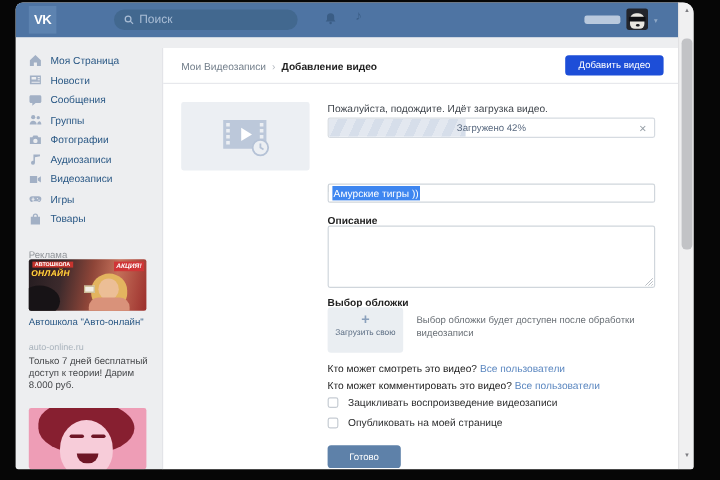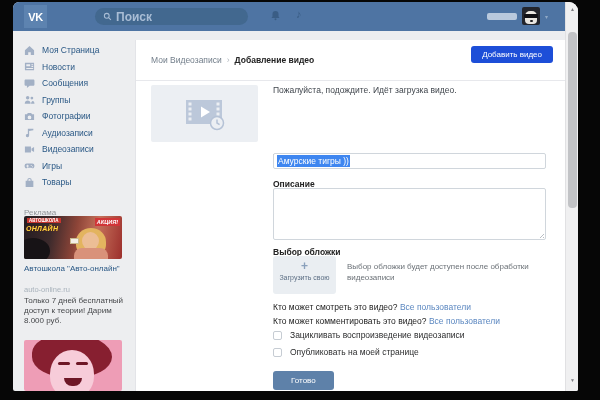--- a/index.html
+++ b/index.html
@@ -4,21 +4,21 @@
 <style>
   * { margin:0; padding:0; box-sizing:border-box; }
   html,body { width:600px; height:400px; }
   body { background:#060606; position:relative; font-family:"Liberation Sans", sans-serif; overflow:hidden; }
   .window { position:absolute; left:13px; top:2px; width:565px; height:389px; background:#edeef0; border-radius:6px 9px 2px 2px; overflow:hidden; }
 
   
   .topbar { position:absolute; left:0; top:0; right:13px; height:29px; background:#4e74a3; }
   .logo { position:absolute; left:11px; top:3px; width:23px; height:23px; background:#5d83b0; border-radius:0; color:#fff; font-weight:bold; font-size:11px; display:flex; align-items:center; justify-content:center; letter-spacing:-0.5px; }
   .search { position:absolute; left:82px; top:6px; width:153px; height:17px; background:#42688f; border-radius:9px; display:flex; align-items:center; padding-left:8px; gap:4px; }
-  .search .ph { color:#a9bdd5; font-size:12px;font-weight:bold; }
+  .search .ph { color:#a9bdd5; font-size:10px; }
   .tb-icon { position:absolute; top:8px; color:#3a5d85; font-size:11px; line-height:11px; }
   .blurname { position:absolute; left:474px; top:11px; width:30px; height:7px; background:#b9c9dd; border-radius:2px; }
   .avatar { position:absolute; left:509px; top:5px; width:18px; height:18px; border-radius:2px; background:#23252c; overflow:hidden; }
   .avatar .face { position:absolute; left:3px; top:4px; width:12px; height:13px; background:#e9e6e0; border-radius:5px 5px 4px 4px; }
   .avatar .shades { position:absolute; left:2px; top:7px; width:14px; height:4px; background:#101014; border-radius:1px; }
   .avatar .nose { position:absolute; left:8px; top:13px; width:3px; height:2px; background:#202024; border-radius:1px; }
   .caret { position:absolute; left:532px; top:11px; color:#8fa9c7; font-size:6px; }
 
   
   .scrollbar { position:absolute; right:0; top:0; width:13px; height:100%; background:#f0f0f1; border-left:1px solid #e1e1e3; }
@@ -45,21 +45,21 @@
   .ad-text { position:absolute; left:11px; top:294px; width:100px; color:#46484b; font-size:8px; line-height:10px; }
   .ad-photo { position:absolute; left:11px; top:338px; width:98px; height:51px; background:#ee9db6; border-radius:2px; overflow:hidden; }
   .ad-photo .hair { position:absolute; left:8px; top:-6px; width:80px; height:44px; background:#871f30; border-radius:45% 55% 50% 50%; }
   .ad-photo .face2 { position:absolute; left:26px; top:10px; width:44px; height:48px; background:#f7ccd9; border-radius:50% 50% 45% 45%; }
   .ad-photo .brow { position:absolute; left:34px; top:22px; width:12px; height:3px; background:#6e1626; border-radius:2px; }
   .ad-photo .brow2 { position:absolute; left:52px; top:22px; width:12px; height:3px; background:#6e1626; border-radius:2px; }
   .ad-photo .smile { position:absolute; left:40px; top:38px; width:18px; height:8px; background:#6e1626; border-radius:0 0 9px 9px; }
 
   
   .main { position:absolute; left:122px; top:38px; right:13px; bottom:0; background:#fff; border-left:1px solid #e3e4e8; }
-  .crumbrow { position:relative; height:41px; border-bottom:1px solid #e7e8ec; display:flex; align-items:center; padding-left:15px; gap:5px; }
+  .crumbrow { position:relative; height:30px; border-bottom:1px solid #e7e8ec; display:flex; align-items:center; padding-left:15px; gap:5px; }
   .crumb-parent { color:#727e8a; font-size:8.5px; cursor:pointer; }
   .crumb-sep { color:#b2b8bf; font-size:8.5px; }
   .crumb-current { color:#222; font-size:8.5px; font-weight:bold; }
   .add-btn { position:absolute; right:12px; top:6px; background:#1d4ed8; color:#fff; font-size:8px; padding:4px 11px; border-radius:3px; border:none; cursor:pointer; font-family:inherit; }
 
   .thumb { position:absolute; left:15px; top:45px; width:107px; height:57px; background:#eceff3; border-radius:2px; display:flex; align-items:center; justify-content:center; }
   .status-text { top:45px; color:#40464d; font-size:8.5px; position:absolute; left:137px; }
   .progress { position:absolute; left:137px; top:58px; width:273px; height:17px; border:1px solid #d6dbe1; background:#fff; border-radius:2px; overflow:hidden; }
   .progress .fill { position:absolute; left:0; top:0; bottom:0; background:repeating-linear-gradient(115deg,#e3e8f0 0 7px,#d6deea 7px 14px); }
   .progress .plabel { position:absolute; left:0; right:0; top:0; bottom:0; display:flex; align-items:center; justify-content:center; color:#5a6a80; font-size:8px; }
@@ -227,20 +227,25 @@
     <div class="thumb">
       <svg width="46" height="34" viewBox="0 0 46 34">
         <path fill-rule="evenodd" d="M4 3h36v24H4zM6.5 5.5h3v3h-3zm0 5h3v3h-3zm0 5h3v3h-3zm0 5h3v3h-3zm28-15h3v3h-3zm0 5h3v3h-3zm0 5h3v3h-3zm0 5h3v3h-3z" fill="#bcc8da"></path>
         <path d="M19 9.5 28 15l-9 5.5z" fill="#fff"></path>
         <circle cx="35" cy="26" r="6.5" fill="#eceff3" stroke="#b5c2d6" stroke-width="1.5"></circle>
         <path d="M35 22.5V26l2.6 1.6" stroke="#b5c2d6" stroke-width="1.5" fill="none"></path>
       </svg>
     </div>
 
     <div class="status-text">Пожалуйста, подождите. Идёт загрузка видео.</div>
+    <div class="progress">
+      <div class="fill" style="width: 42%;"></div>
+      <div class="plabel">Загружено 42%</div>
+      <div class="pclose">✕</div>
+    </div>
 
     <div class="field-label" style="top:112px;">Название</div>
     <div class="text-input" style="top:113px;">
       <span class="sel">Амурские тигры ))</span>
     </div>
 
     <div class="field-label" style="top:139px;">Описание</div>
     <div class="textarea" style="top:148px;">
       <div class="resize-grip"></div>
     </div>

